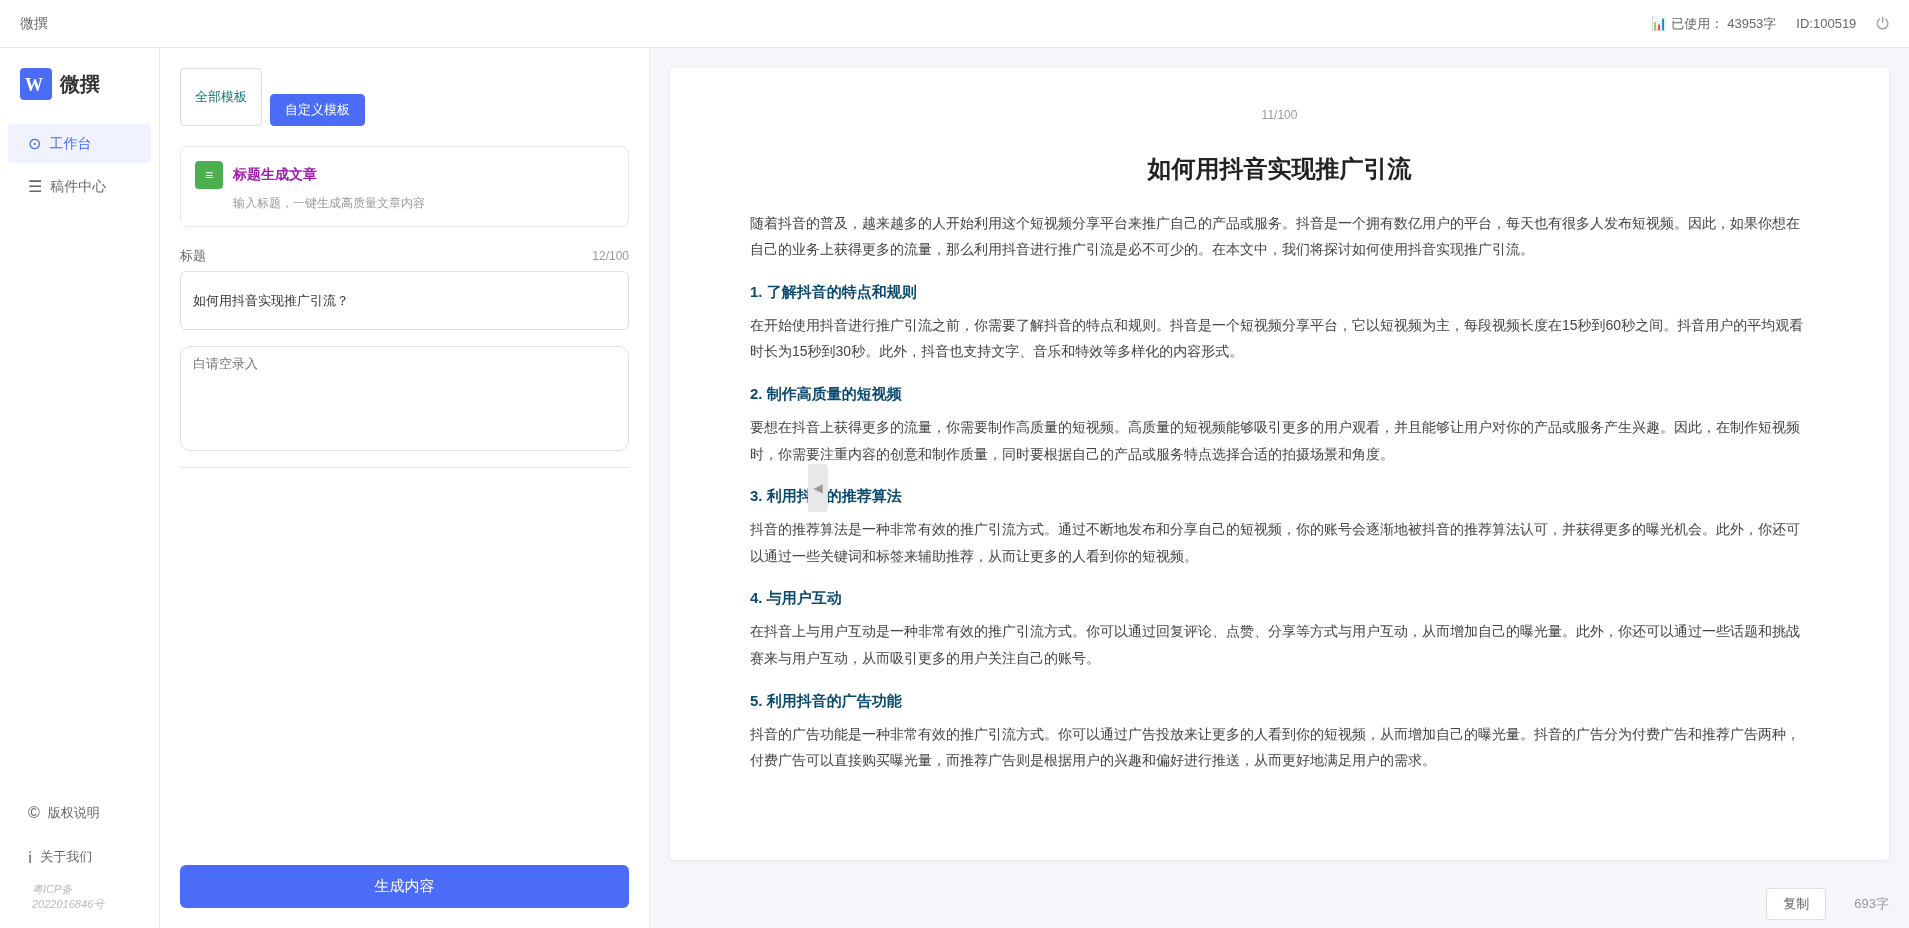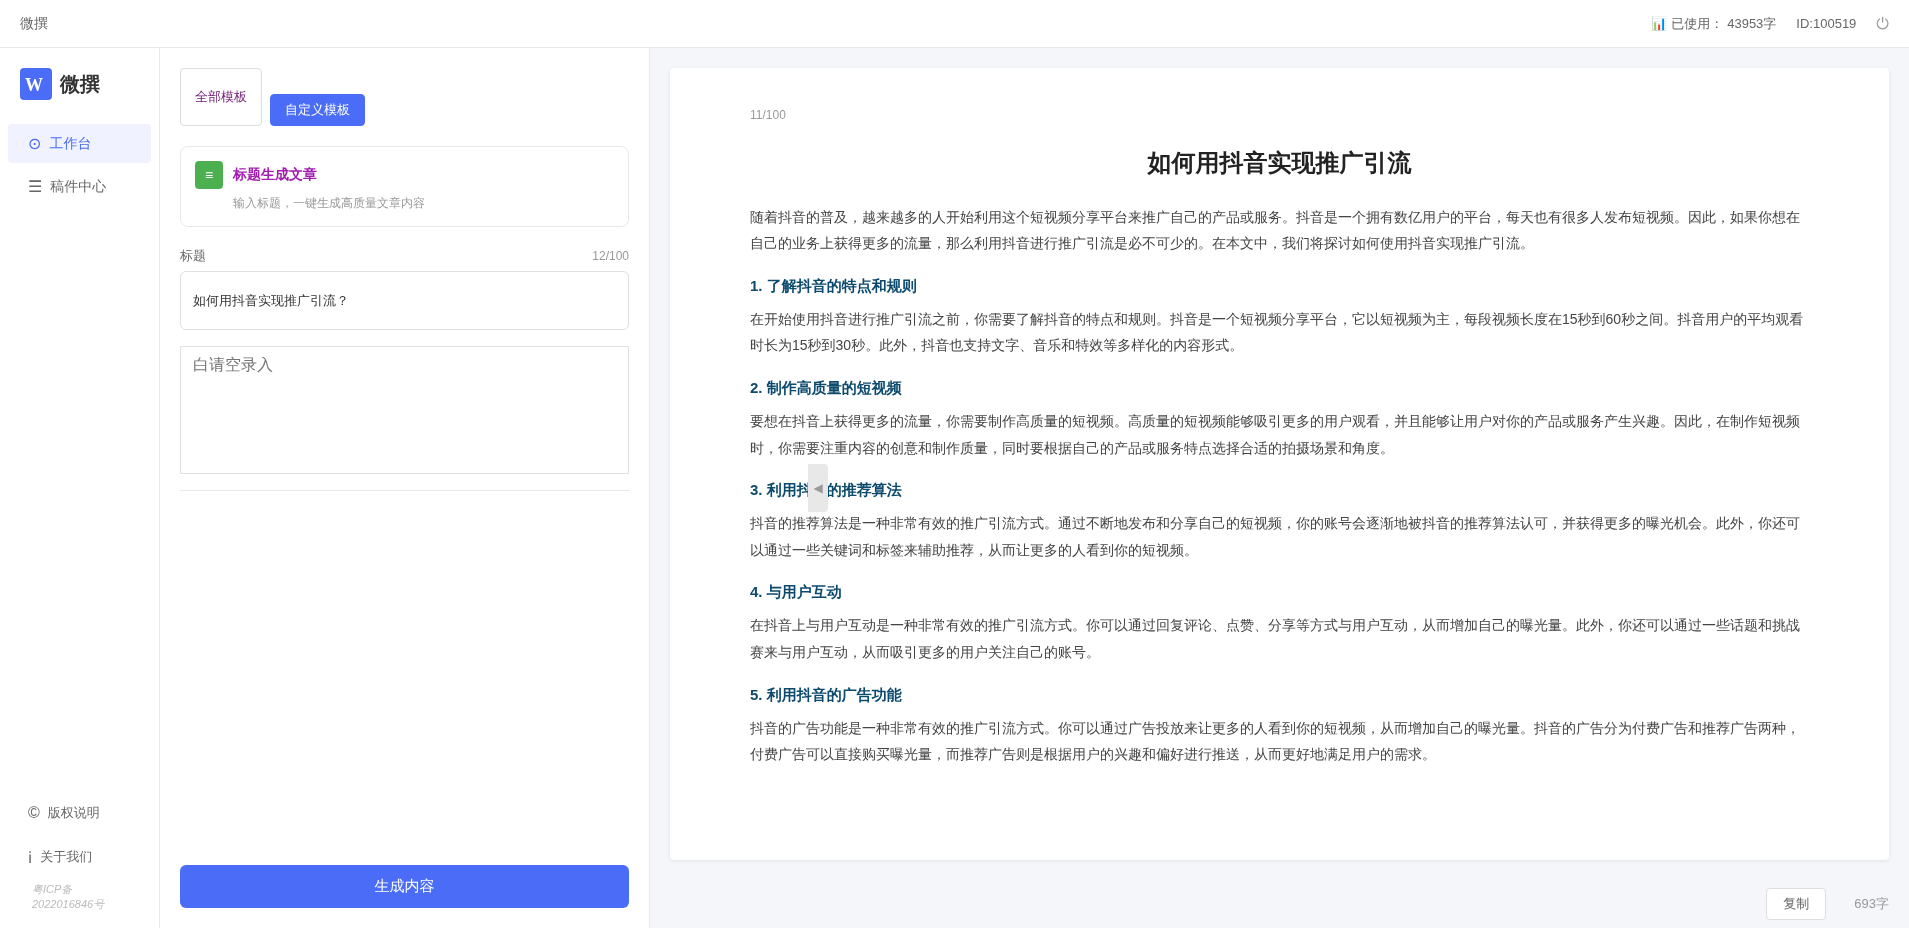--- a/index.html
+++ b/index.html
@@ -28,47 +28,47 @@
     .sidebar-bottom { display: flex; flex-direction: column; gap: 4px; }
     .sidebar-bottom .sidebar-item { font-size: 13px; }
     .icp-text { font-size: 11px; color: #bbb; padding: 4px 32px 0; font-style: italic; }
 
     
     .content-area { display: flex; flex: 1; overflow: hidden; }
 
     
     .left-panel { width: 490px; background: #fff; border-right: 1px solid #e8e8e8; display: flex; flex-direction: column; padding: 20px; flex-shrink: 0; overflow-y: auto; }
     .tab-row { display: flex; gap: 8px; margin-bottom: 20px; }
-    .tab-btn { padding: 6px 14px; border-radius: 4px; border: 1px solid #ddd; background: #fff; cursor: pointer; font-size: 13px; color: #701a75; }
+    .tab-btn { padding: 6px 14px; border-radius: 4px; border: 1px solid #ddd; background: #fff; cursor: pointer; font-size: 13px; color: #0f766e; }
     .tab-btn.active { background: #4a6cf7; color: #fff; border-color: #4a6cf7; margin-top: 26px; }
 
     .template-card { border: 1px solid #e8e8e8; border-radius: 8px; padding: 14px; margin-bottom: 20px; cursor: pointer; }
     .template-card-header { display: flex; align-items: center; gap: 10px; margin-bottom: 6px; }
     .template-icon { width: 28px; height: 28px; background: #4caf50; border-radius: 4px; display: flex; align-items: center; justify-content: center; color: #fff; font-size: 14px; }
     .template-title { font-size: 14px; font-weight: 700; color: #a21caf; }
     .template-desc { font-size: 12px; color: #999; margin-left: 38px; }
 
     .form-section { margin-bottom: 16px; }
     .form-label-row { display: flex; justify-content: space-between; align-items: center; margin-bottom: 6px; }
     .form-label { font-size: 13px; color: #666; }
     .form-counter { font-size: 12px; color: #999; }
     .form-input { width: 100%; border: 1px solid #e0e0e0; border-radius: 6px; padding: 21px 12px; font-size: 13px; color: #333; outline: none; resize: none; }
-    .form-textarea { width: 100%; border: 1px solid #e0e0e0; border-radius: 0; padding: 8px 12px; font-size: 16px; color: #ccc; height: 128px; resize: none; outline: none; }
+    .form-textarea { width: 100%; border: 1px solid #e0e0e0; border-radius: 10px; padding: 8px 12px; font-size: 13px; color: #ccc; height: 105px; resize: none; outline: none; }
 
     .form-divider { border: none; border-top: 1px solid #e8e8e8; margin: 16px 0; }
 
     .generate-btn { width: 100%; background: #4a6cf7; color: #fff; border: none; border-radius: 6px; padding: 12px; font-size: 15px; cursor: pointer; font-weight: 500; margin-top: auto; }
 
     
     .collapse-toggle { position: absolute; left: 648px; top: 50%; transform: translateY(-50%); width: 20px; height: 48px; background: #e8e8e8; border-radius: 0 4px 4px 0; display: flex; align-items: center; justify-content: center; cursor: pointer; color: #999; font-size: 12px; z-index: 10; }
 
     
     .right-panel { flex: 1; background: #f5f6fa; display: flex; flex-direction: column; overflow: hidden; position: relative; }
     .right-content { flex: 1; overflow-y: auto; padding: 40px 80px; background: #fff; margin: 20px; border-radius: 4px; box-shadow: 0 1px 4px rgba(0,0,0,0.08); }
-    .doc-page-num { text-align: left; font-size: 12px; color: #999; margin-bottom: 24px; }
+    .doc-page-num { text-align: center; font-size: 12px; color: #999; margin-bottom: 30px; }
     .doc-title { text-align: center; font-size: 24px; font-weight: 600; color: #222; margin-bottom: 24px; line-height: 1.4; }
     .doc-intro { font-size: 14px; color: #444; line-height: 1.9; margin-bottom: 20px; }
     .doc-section-title { font-size: 15px; font-weight: 600; color: #0c4a6e; margin-bottom: 10px; }
     .doc-section-body { font-size: 14px; color: #444; line-height: 1.9; margin-bottom: 20px; }
 
     .right-footer { display: flex; align-items: center; justify-content: flex-end; padding: 8px 20px; gap: 28px; background: #f5f6fa; }
     .copy-btn { padding: 6px 16px; border: 1px solid #ddd; background: #fff; border-radius: 4px; cursor: pointer; font-size: 13px; color: #666; }
     .word-count { font-size: 13px; color: #999; }
   </style>
 </head>

